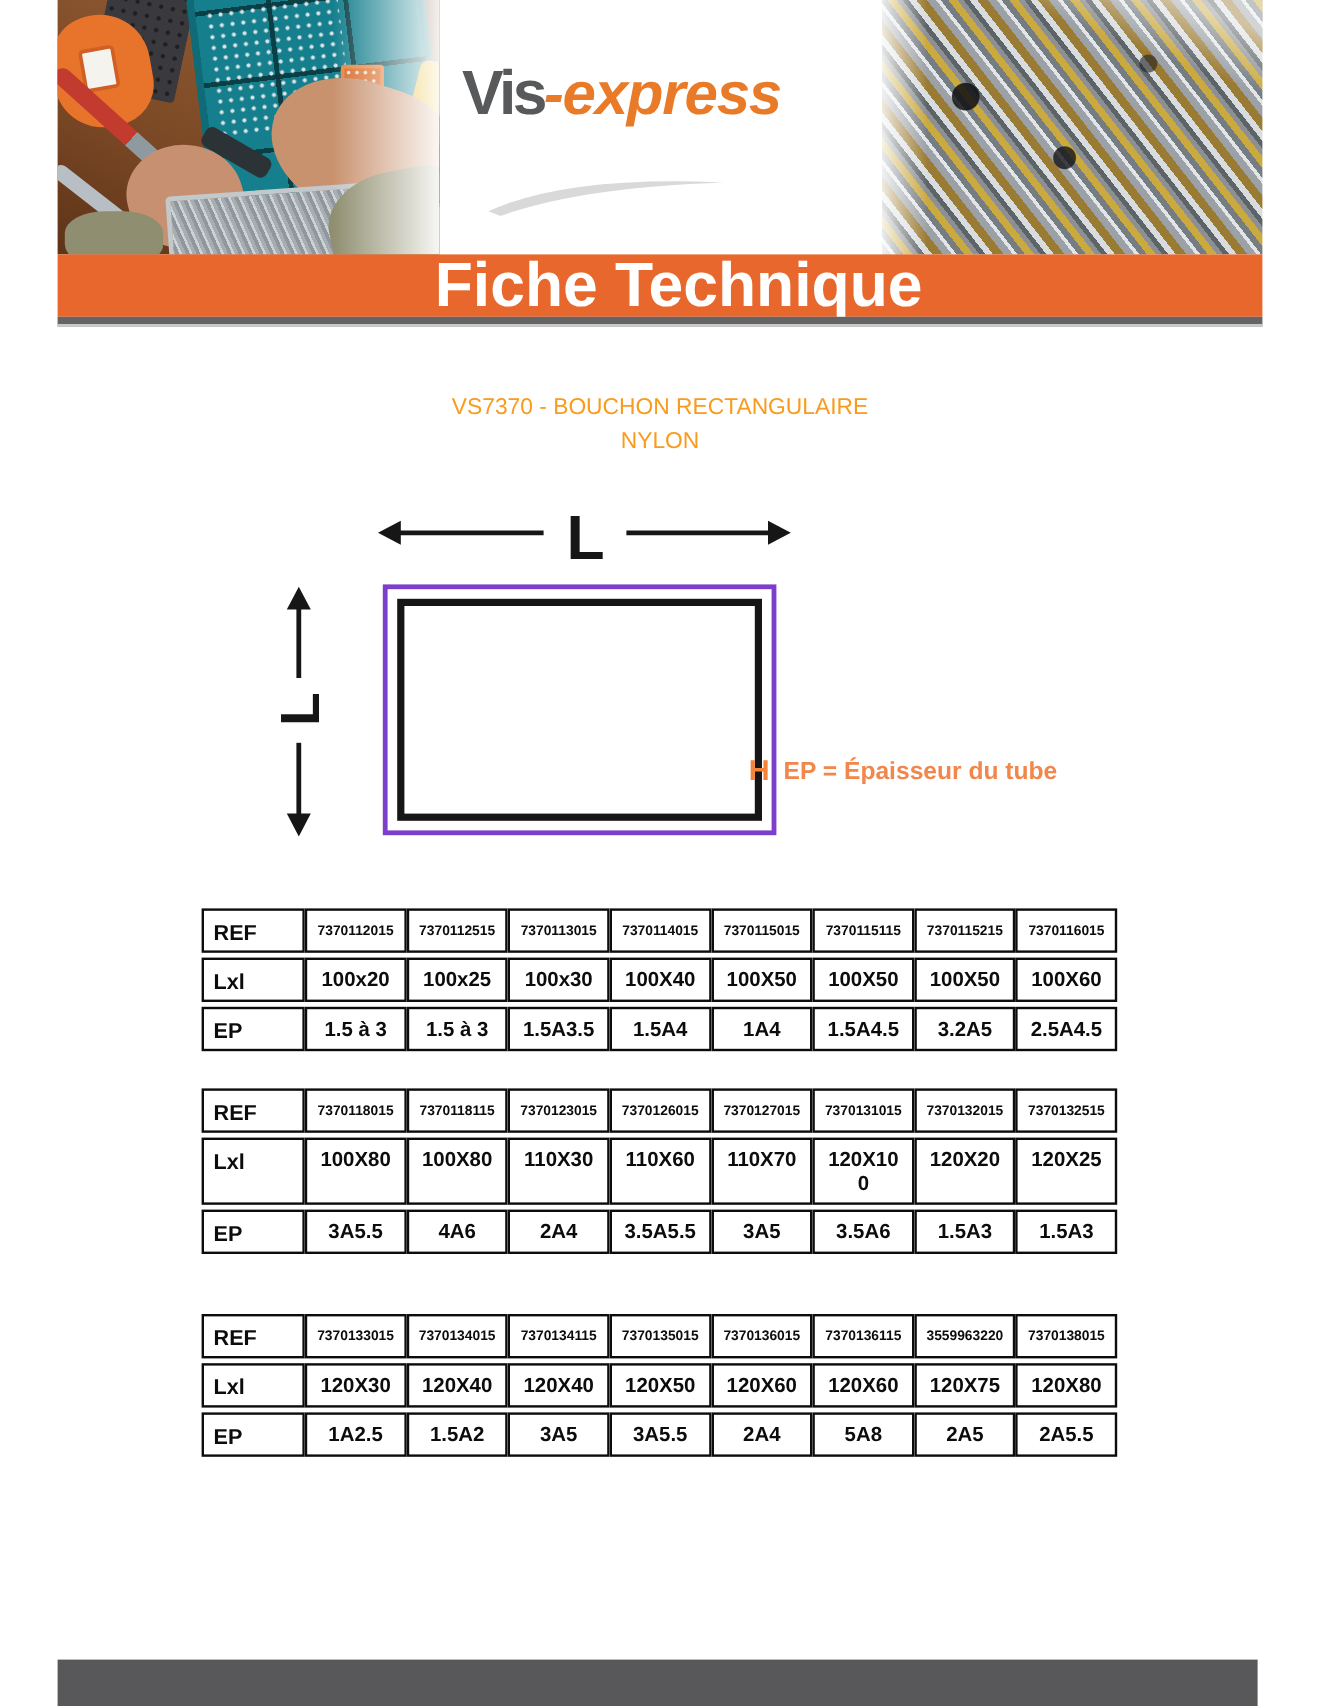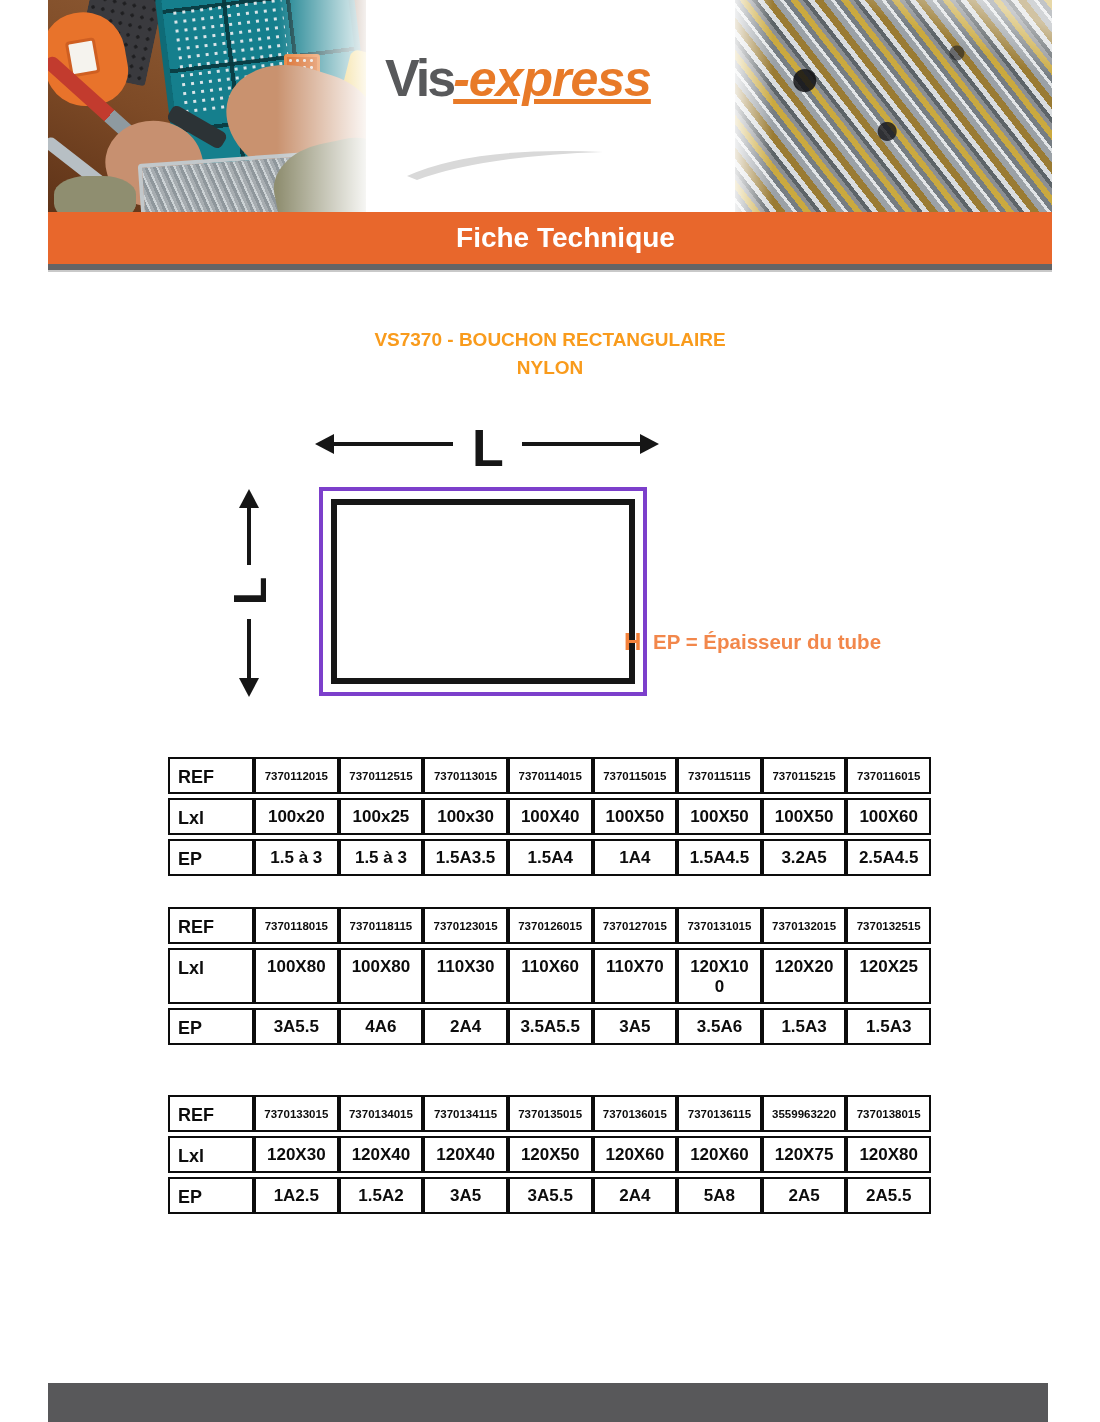--- a/index.html
+++ b/index.html
@@ -55,32 +55,32 @@
       linear-gradient(200deg, rgba(255,255,255,.55) 0 8%, transparent 24%),
       radial-gradient(circle at 22% 38%, rgba(15,15,18,.85) 0 11px, transparent 12px),
       radial-gradient(circle at 48% 62%, rgba(20,20,24,.8) 0 9px, transparent 10px),
       radial-gradient(circle at 70% 25%, rgba(30,30,34,.6) 0 7px, transparent 8px),
       repeating-linear-gradient(52deg, #9ba1a6 0 6px, #e2e5e7 6px 9px, #767d82 9px 14px,
         #caa93f 14px 20px, #8c8f93 20px 24px, #5d6468 24px 28px, #d9dcde 28px 33px, #9a7b33 33px 40px); }
 
   .logo { position:absolute; left:385px; top:40px; width:330px; height:150px; }
   .logo-line { position:absolute; left:0; top:8px; width:330px; white-space:nowrap; }
   .logo-vis { font-size:52px; font-weight:bold; color:#58595b; letter-spacing:-3px; }
-  .logo-express { font-size:50px; font-weight:bold; font-style:italic; color:#e87a28; letter-spacing:-1px;text-decoration:underline; }
+  .logo-express { font-size:50px; font-weight:bold; font-style:italic; color:#e87a28; letter-spacing:-1px; }
   .logo-swoosh { position:absolute; left:18px; top:102px; }
 
   .banner { position:absolute; left:48px; top:212px; width:1004px; height:52px; background:#e8672c;
     display:flex; align-items:center; justify-content:center; }
-  .banner-title { color:#ffffff; font-size:28px; font-weight:bold; letter-spacing:0;margin-left:31px; }
+  .banner-title { color:#ffffff; font-size:52px; font-weight:bold; letter-spacing:0;margin-left:31px; }
   .gray-strip { position:absolute; left:48px; top:264px; width:1004px; height:8px; background:#646466;
     border-bottom:2px solid #c9c9c9; }
 
   
   .product-title { position:absolute; left:0; top:326px; width:1100px; text-align:center;
-    color:#f99b1c; font-size:19px; font-weight:bold; line-height:28px; }
+    color:#f99b1c; font-size:19px; font-weight:normal; line-height:28px; }
 
   
   .diagram { position:absolute; left:200px; top:405px; width:700px; height:310px; }
 
   
   .spec-table { position:absolute; left:168px; width:763px; border-collapse:separate; border-spacing:0 4px;
     table-layout:fixed; }
   .t1 { top:753px; } .t2 { top:903px; } .t3 { top:1091px; }
   .spec-table td { border:2px solid #0c0c0c; background:#fff; color:#0c0c0c; font-weight:bold; }
   td.lbl { font-size:18px; padding:8px 2px 4px 8px; vertical-align:top; }

